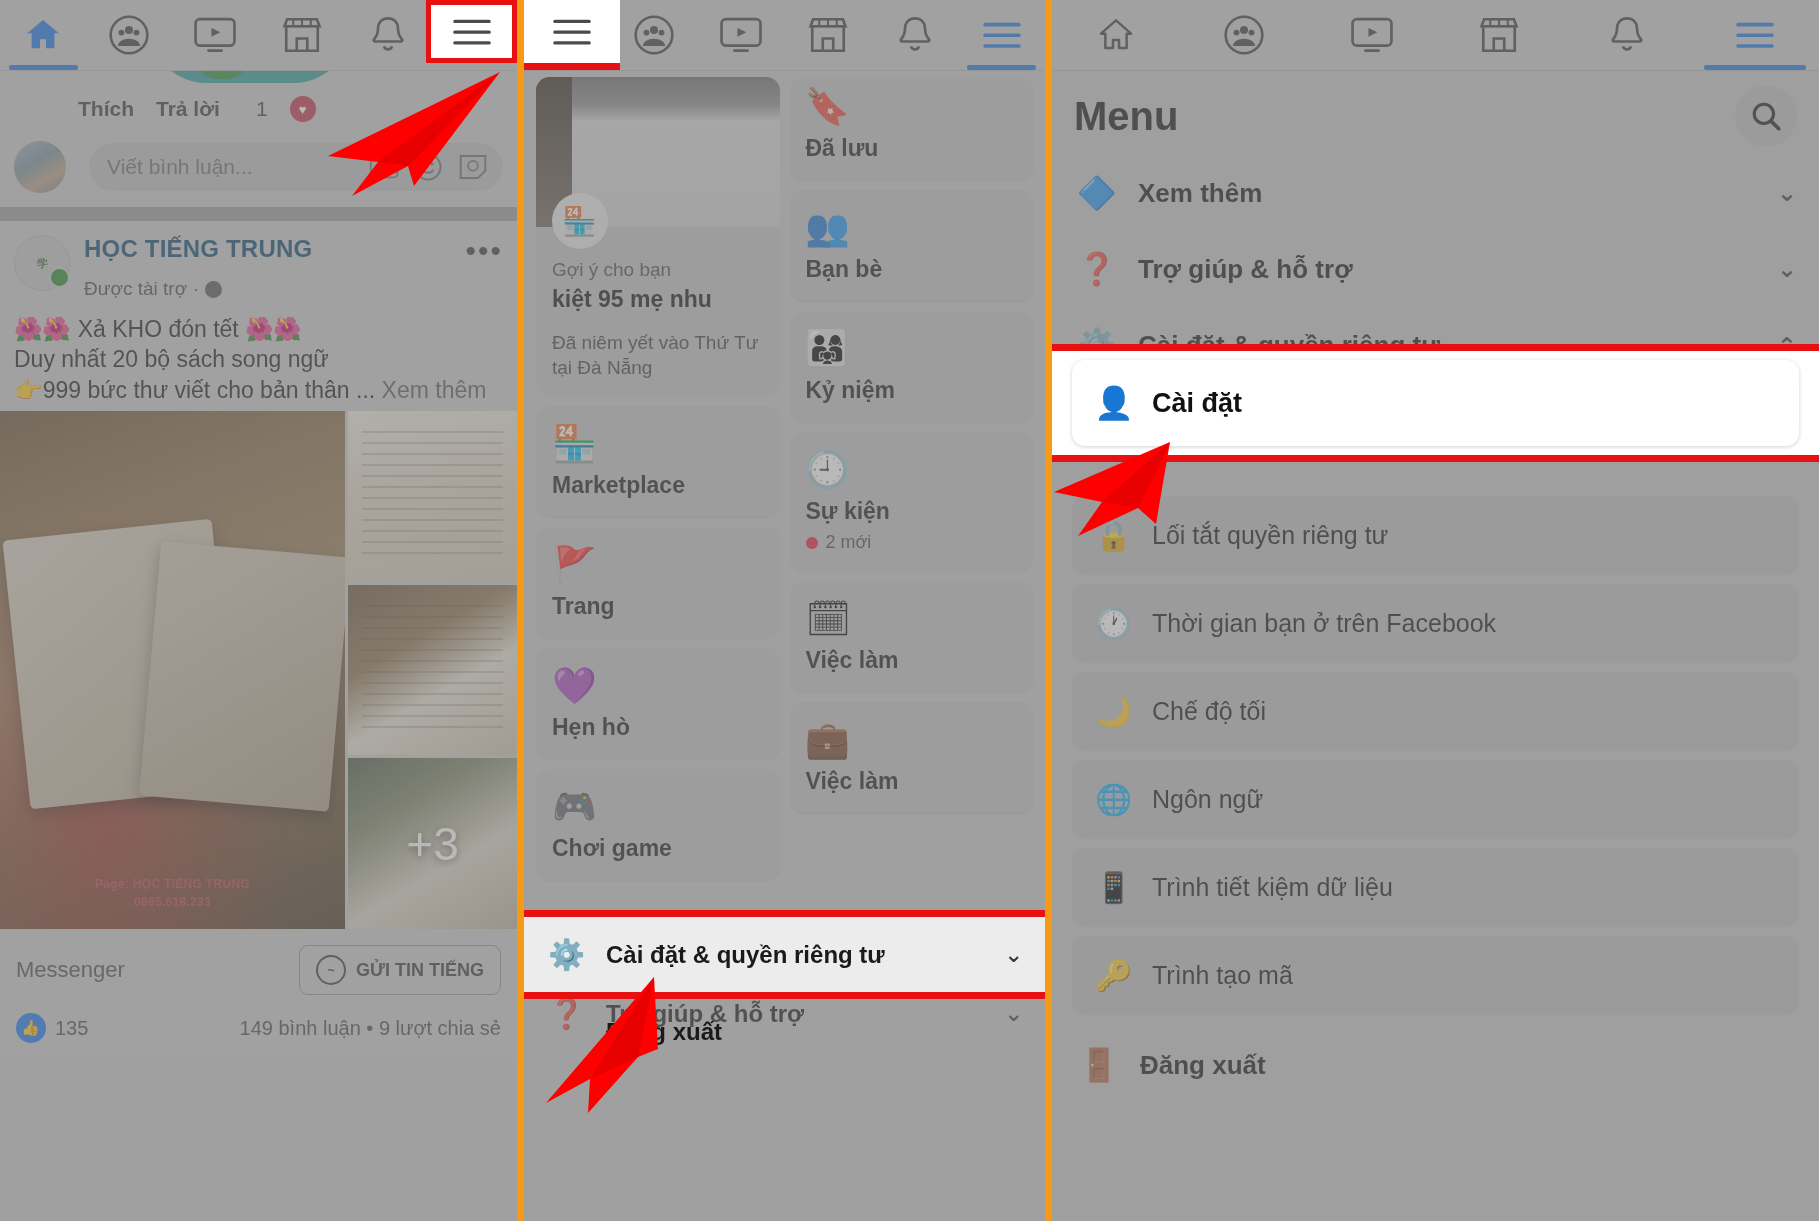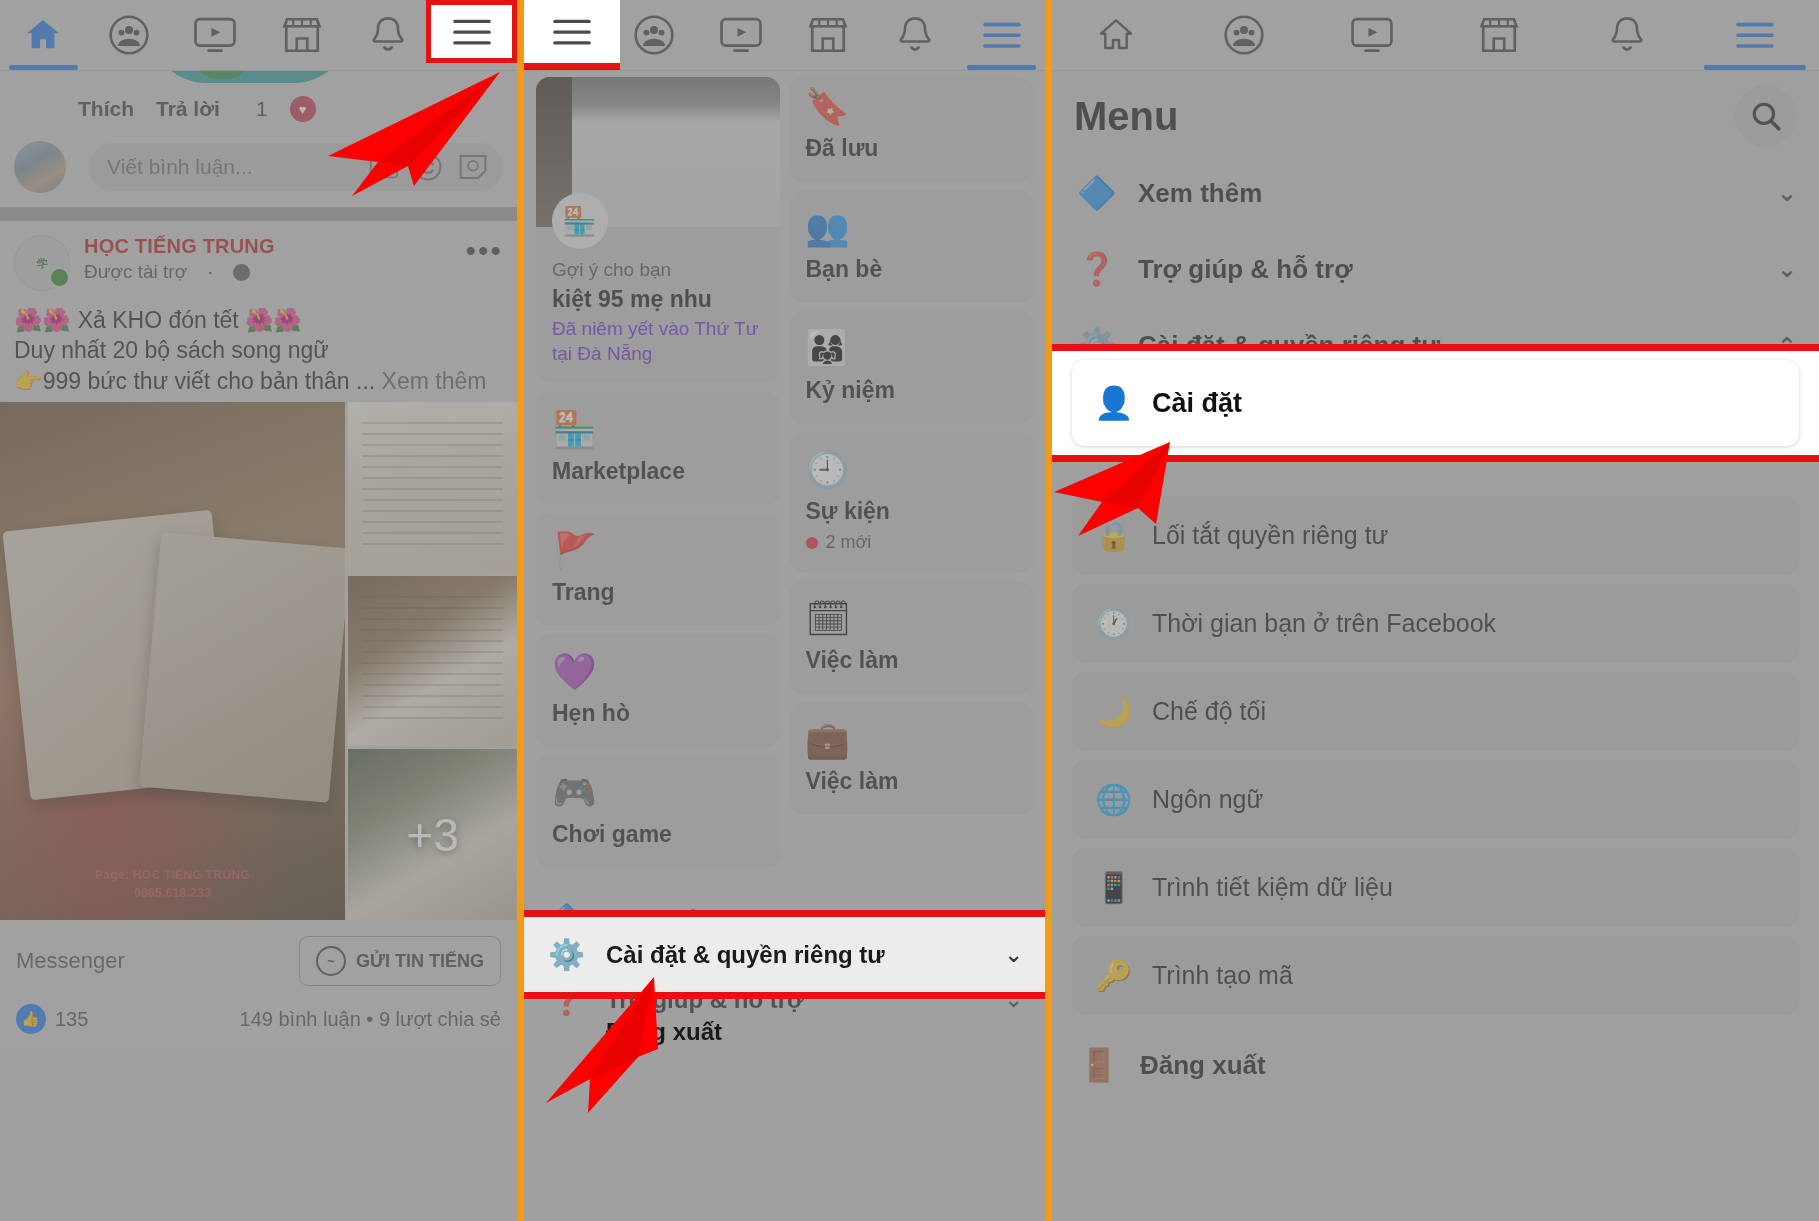--- a/index.html
+++ b/index.html
@@ -47,22 +47,22 @@
   }
   .cmt-box .ph{flex:1;}
   .graybar{height:14px;background:#9a9a9a;}
 
   .post{background:#c9c9c9;}
   .post-head{display:flex;align-items:flex-start;gap:14px;padding:14px 14px 4px 14px;}
   .page-av{width:54px;height:54px;border-radius:50%;background:#c4c4c4;border:1px solid #b0b0b0;position:relative;
      display:flex;align-items:center;justify-content:center;font-size:11px;color:#3f6b3f;font-weight:bold;}
   .page-av .online{position:absolute;right:-1px;bottom:2px;width:17px;height:17px;border-radius:50%;background:#2a8a2a;border:2px solid #c9c9c9;}
   .post-meta{flex:1;min-width:0;}
-  .post-title{font-size:20px;font-weight:bold;color:#b91c1c;letter-spacing:.2px;}
-  .post-sub{font-size:19px;color:#4a4a4a;display:flex;align-items:center;gap:20px;margin-top:3px;}
+  .post-title{font-size:24px;font-weight:bold;color:#0c4a6e;letter-spacing:.2px;}
+  .post-sub{font-size:19px;color:#4a4a4a;display:flex;align-items:center;gap:6px;margin-top:15px;}
   .globe{display:inline-block;width:17px;height:17px;border-radius:50%;background:#555;}
   .post-dots{font-size:30px;color:#3a3a3a;letter-spacing:2px;line-height:.4;padding-top:10px;}
   .post-text{padding:10px 14px 6px 14px;font-size:23px;color:#1e1e1e;line-height:1.32;}
   .post-text .more{color:#5a5a5a;}
 
   .collage{display:flex;height:518px;gap:3px;}
   .col-big{flex:0 0 345px;position:relative;overflow:hidden;
      background:
        radial-gradient(ellipse at 30% 78%, rgba(180,30,30,.55) 0%, rgba(0,0,0,0) 55%),
        linear-gradient(160deg,#6b5136 0%,#8a6b47 22%,#9a7d57 45%,#6f5637 70%,#4b3824 100%);}
@@ -115,21 +115,21 @@
   .sugg .img{height:150px;background:
      linear-gradient(180deg,#6e6e6e 0%,#8c8c8c 18%,#d7d7d7 30%,#cfcfcf 100%);
      position:relative;}
   .sugg .img::before{content:"";position:absolute;left:0;top:0;width:36px;height:100%;
      background:linear-gradient(180deg,#3a3128,#6d6257);}
   .sugg .badge{position:absolute;left:16px;bottom:-22px;width:56px;height:56px;border-radius:50%;
      background:#e7e7e7;display:flex;align-items:center;justify-content:center;font-size:28px;}
   .sugg .body{padding:32px 16px 16px 16px;}
   .sugg .k{font-size:19px;color:#4c4c4c;}
   .sugg .t{font-size:23px;font-weight:bold;color:#141414;margin-top:5px;}
-  .sugg .d{font-size:19px;color:#6d28d9;margin-top:4px;line-height:1.3;}
+  .sugg .d{font-size:19px;color:#404040;margin-top:18px;line-height:1.3;}
 
   .rowitem{
     display:flex;align-items:center;gap:18px;padding:22px 22px;font-size:24px;font-weight:bold;color:#1a1a1a;
   }
   .rowitem .ri{width:42px;display:flex;align-items:center;justify-content:center;font-size:30px;}
   .rowitem .chev{margin-left:auto;font-size:22px;color:#3b3b3b;}
   .sep{height:1px;background:#b4b4b4;margin:0 16px;}
   .highlight-row{
     background:#ececec;border-top:7px solid #E81111;border-bottom:7px solid #E81111;position:relative;z-index:45;
   }

